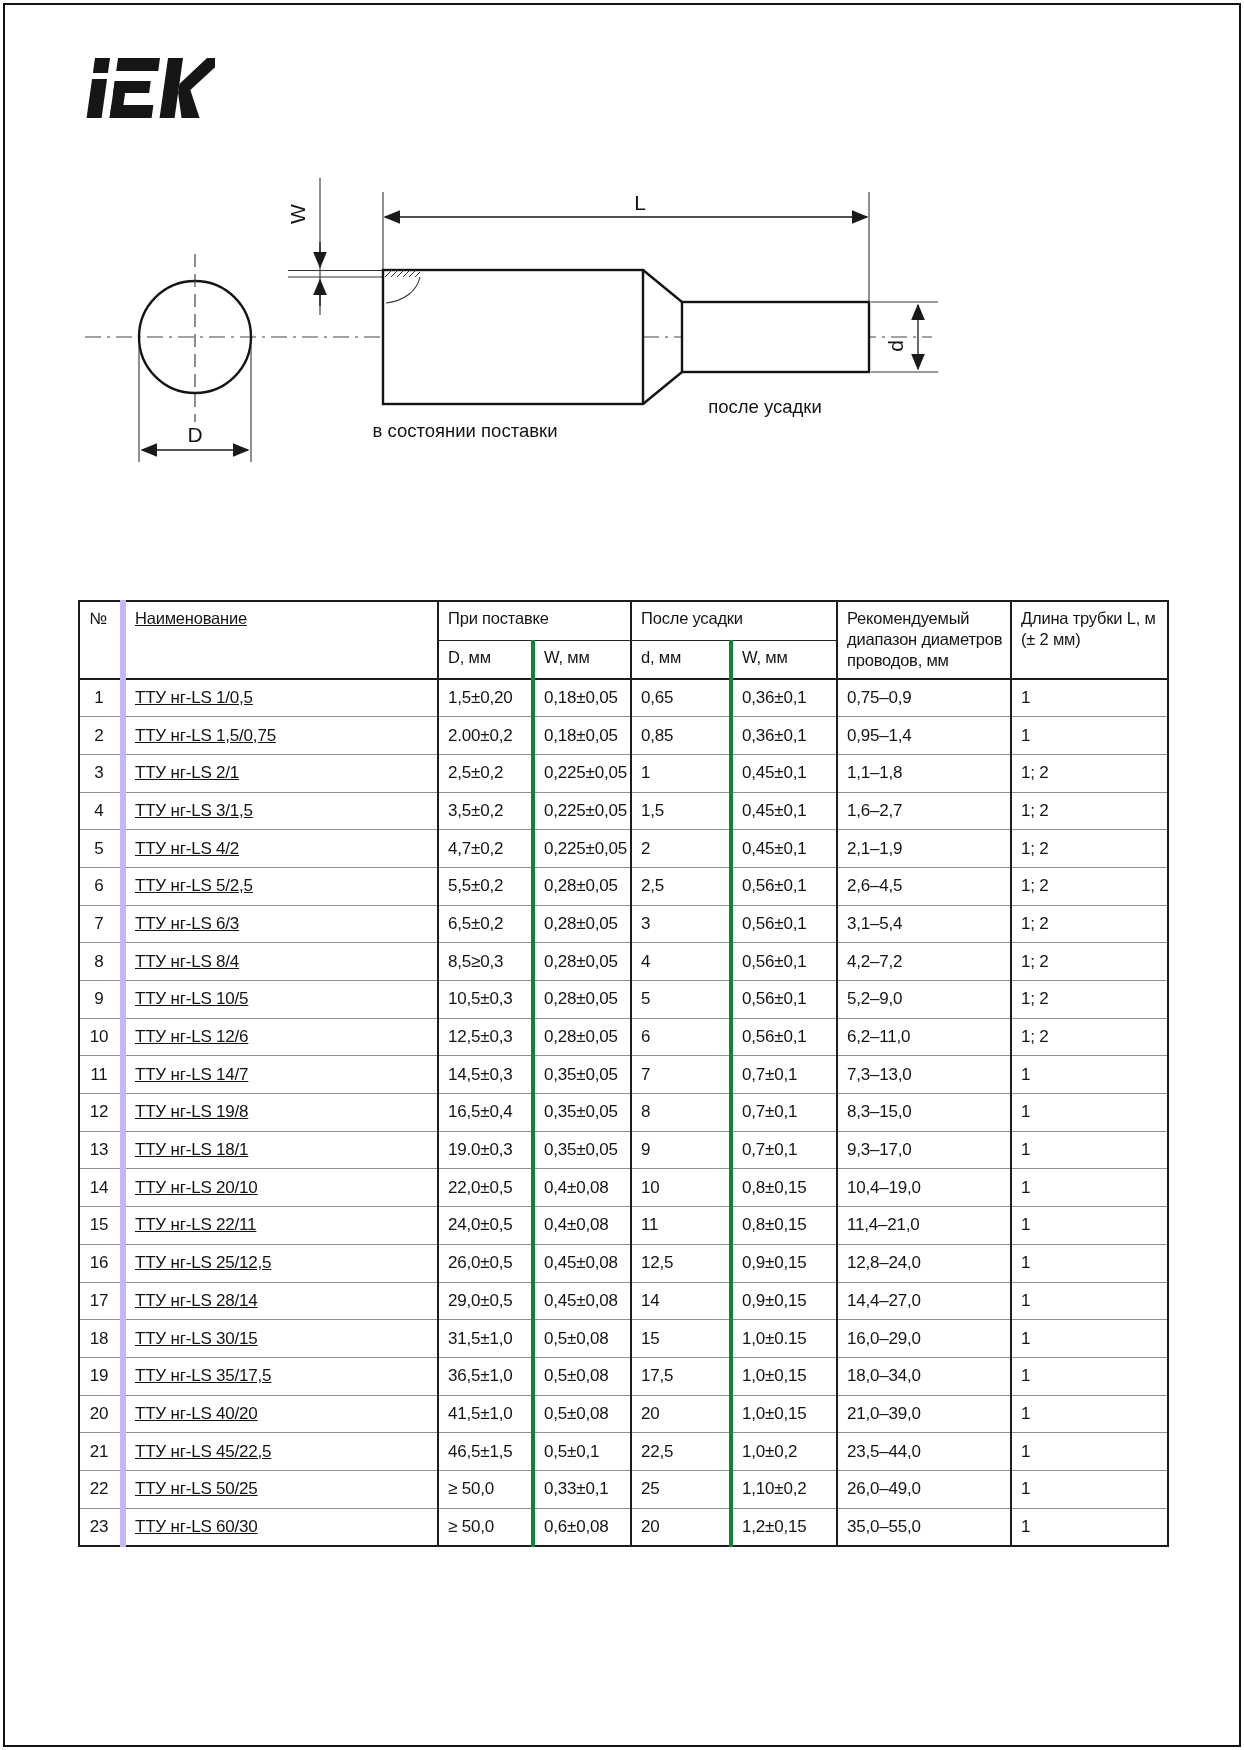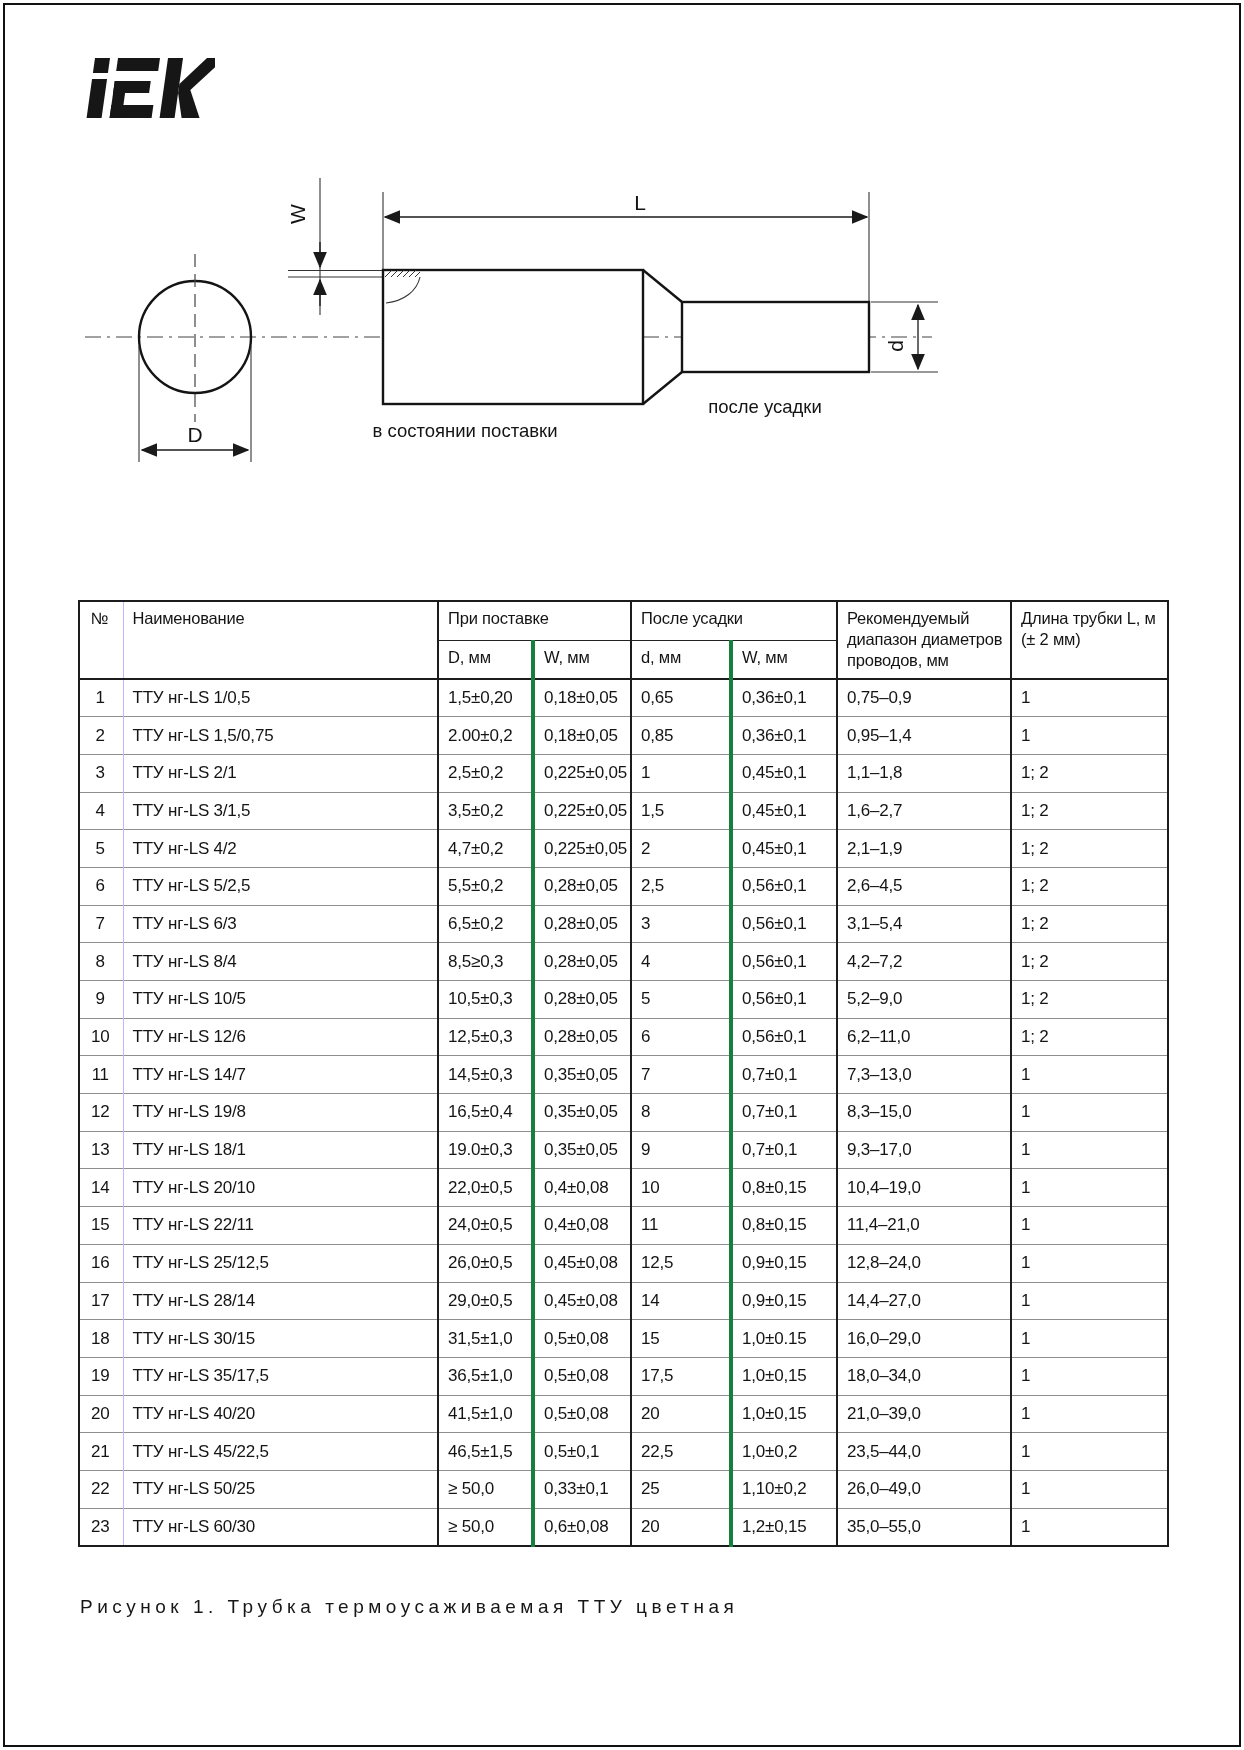--- a/index.html
+++ b/index.html
@@ -33,21 +33,21 @@
   .spec-table thead{border-bottom:2.5px solid #1c1c1c;}
   .spec-table th.group{border-bottom:1.5px solid #222;}
   .spec-table td{
     vertical-align:middle;padding:2px 4px 2px 9px;
     border-top:1.5px solid #8f8f8f;white-space:nowrap;overflow:hidden;
   }
   .spec-table tbody tr{height:37.7px;}
   .spec-table td.c0{text-align:center;padding-left:2px;}
   .bL2{border-left:2px solid #1c1c1c;}
   .bL1{border-left:4px solid #15803d;}
-  .bLg{border-left:1px solid #c4b5fd;}
+  .bLg{border-left:6px solid #c4b5fd;text-decoration:underline;}
 
   .caption{
     position:absolute;left:80px;top:1596px;
     font-size:19px;letter-spacing:4.5px;color:#161616;white-space:nowrap;
   }
 </style>
 </head>
 <body>
 
 <div class="page">
@@ -379,14 +379,13 @@
           <td class="c2 bL2">≥ 50,0</td>
           <td class="c3 bL1">0,6±0,08</td>
           <td class="c4 bL2">20</td>
           <td class="c5 bL1">1,2±0,15</td>
           <td class="c6 bL2">35,0–55,0</td>
           <td class="c7 bL2">1</td>
         </tr>
       </tbody>
   </table>
 
-  <div class="caption">Рисунок 1. Трубка термоусаживаемая ТТУ цветная</div>
 </div>
 
 </body></html>

